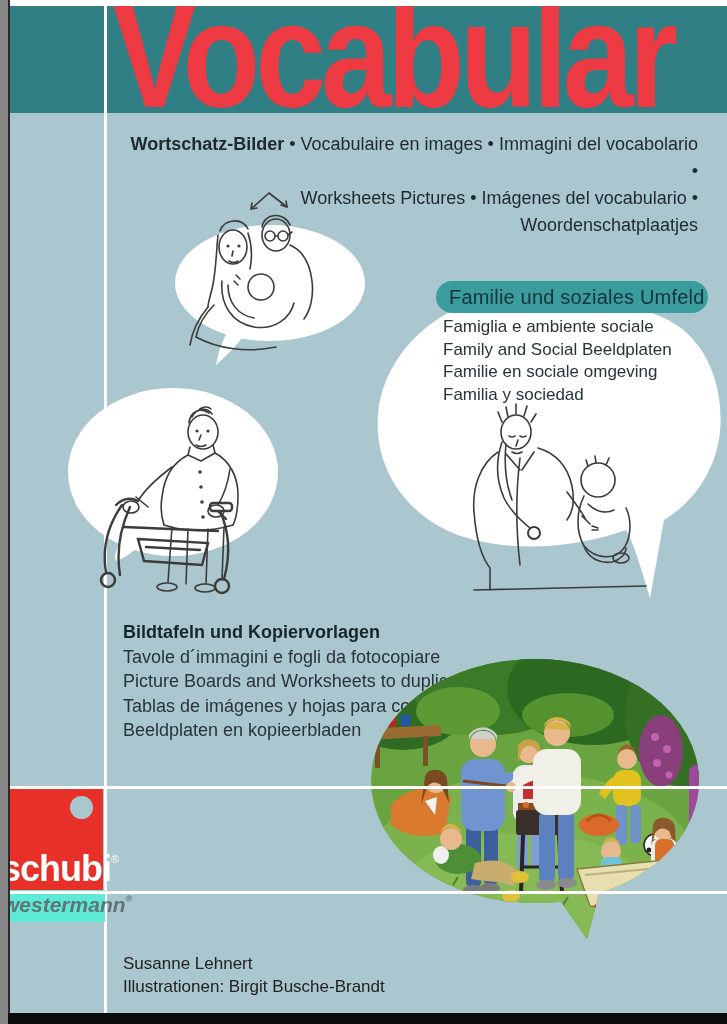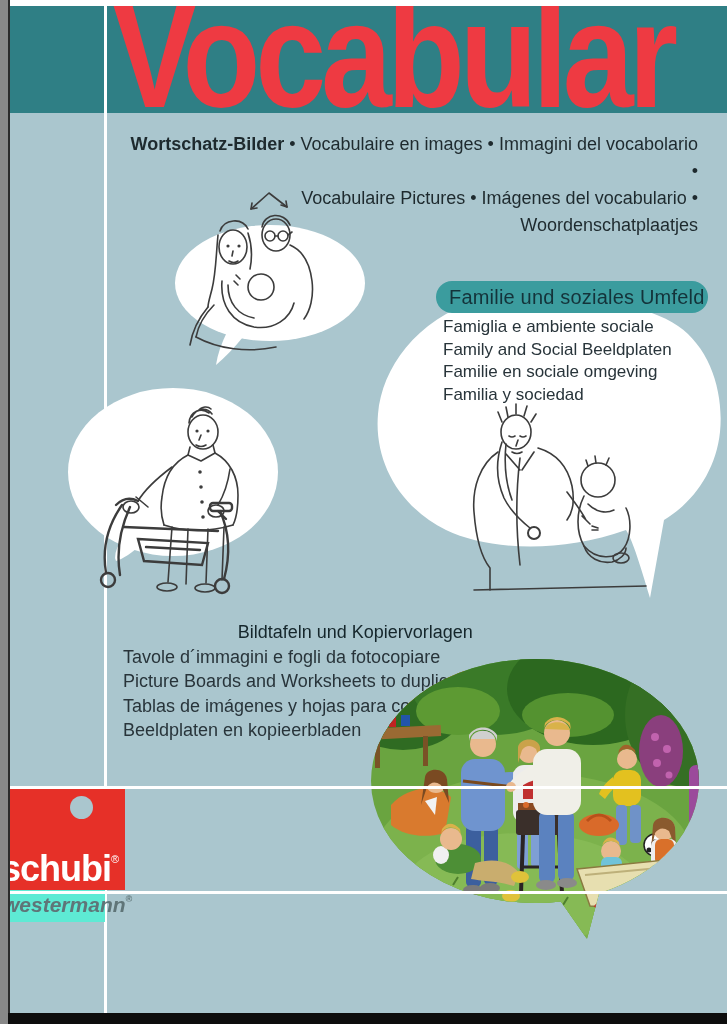--- a/index.html
+++ b/index.html
@@ -21,25 +21,25 @@
   svg{position:absolute;overflow:visible;}
   .sketch{stroke:#3c3c3c;stroke-width:1.6;fill:none;stroke-linecap:round;stroke-linejoin:round;}
   .sketch2{stroke:#3c3c3c;stroke-width:2.4;fill:none;stroke-linecap:round;}
   
   #banner{left:428px;top:281px;width:272px;height:32px;background:#3b9c9e;border-radius:17px;
           z-index:10;display:flex;align-items:center;padding-left:13px;box-sizing:border-box;
           font-size:20px;font-weight:400;color:#14333a;letter-spacing:.2px;}
   #topic-list{left:435px;top:316px;font-size:17px;line-height:22.5px;color:#28343a;z-index:10;}
   
   #series{left:115px;top:620px;font-size:18px;line-height:24.5px;color:#28343a;z-index:10;}
-  #series .hd{font-weight:400;color:#15262b;text-align:right;}
+  #series .hd{font-weight:700;color:#15262b;}
   
   #credits{left:115px;top:952px;font-size:17px;line-height:23px;color:#222;z-index:10;}
   
-  #logo{left:0;top:789px;width:117px;height:101px;background:#e63028;z-index:20;text-decoration:underline;}
+  #logo{left:0;top:789px;width:95px;height:101px;background:#e63028;z-index:20;text-decoration:underline;}
   #logo .dot{position:absolute;left:62px;top:7px;width:23px;height:23px;border-radius:50%;background:#aac6ce;}
   #logo .word{position:absolute;left:-7px;bottom:0px;font-size:36px;font-weight:700;color:#fff;letter-spacing:-1px;}
   #logo .reg{font-size:11px;vertical-align:18px;font-weight:400;}
   #brandstrip{left:0;top:890px;width:97px;height:32px;background:#5eead4;z-index:20;}
   #brandstrip .word{position:absolute;left:-5px;top:3px;font-size:21px;font-weight:700;font-style:italic;color:#5f7578;}
   #brandstrip .reg{font-size:9px;vertical-align:10px;}
   
   #topstrip{left:0;top:0;width:727px;height:6px;background:#fff;z-index:45;}
   #leftedge{left:0;top:0;width:2px;height:1024px;background:#2a2a2a;z-index:46;}
   #rightwhite{left:719px;top:0;width:8px;height:1024px;background:#f2f2f2;z-index:46;border-left:2px solid #4a4a4a;}
@@ -50,21 +50,21 @@
 
 <div id="page">
 
   <div class="abs" id="band"></div>
   <div class="abs" id="vline"></div>
 
   <div class="abs" id="title">Vocabular</div>
 
   <div class="abs" id="subtitle">
     <div><b>Wortschatz-Bilder</b><span> • Vocabulaire en images • Immagini del vocabolario •</span></div>
-    <div>Vocabulaire Pictures • Imágenes del vocabulario • Woordenschatplaatjes</div>
+    <div>Worksheets Pictures • Imágenes del vocabulario • Woordenschatplaatjes</div>
   </div>
 
   <svg class="abs" style="left:150px;top:185px;z-index:3;" width="220" height="195" viewBox="0 0 220 195">
     <ellipse cx="112" cy="98" rx="95" ry="58" fill="#ffffff"></ellipse>
     <path d="M70 145 Q60 165 58 180 Q72 168 85 152 Z" fill="#ffffff"></path>
     <g class="sketch">
       <path d="M93 24 L111 8 L129 22"></path>
       <path d="M93 24 l6 -1 M93 24 l1 -6 M129 22 l-6 -2 M129 22 l-1 -6"></path>
       <path d="M62 46 C66 34 84 32 90 44"></path>
       <ellipse cx="75" cy="62" rx="14" ry="17"></ellipse>
@@ -287,20 +287,24 @@
   </svg>
 
   <div class="abs" id="logo">
     <div class="dot"></div>
     <div class="word"><span>schubi</span><span class="reg">®</span></div>
   </div>
   <div class="abs" id="brandstrip">
     <div class="word"><span>westermann</span><span class="reg">®</span></div>
   </div>
 
+  <div class="abs" id="credits">
+    <div>Susanne Lehnert</div>
+    <div>Illustrationen: Birgit Busche-Brandt</div>
+  </div>
 
   <div class="abs hline" style="top:786px;"></div>
   <div class="abs hline" style="top:891px;"></div>
   <div class="abs" id="topstrip"></div>
   <div class="abs" id="leftedge"></div>
   <div class="abs" id="rightwhite"></div>
   <div class="abs" id="bottombar"></div>
 
 </div>
 

